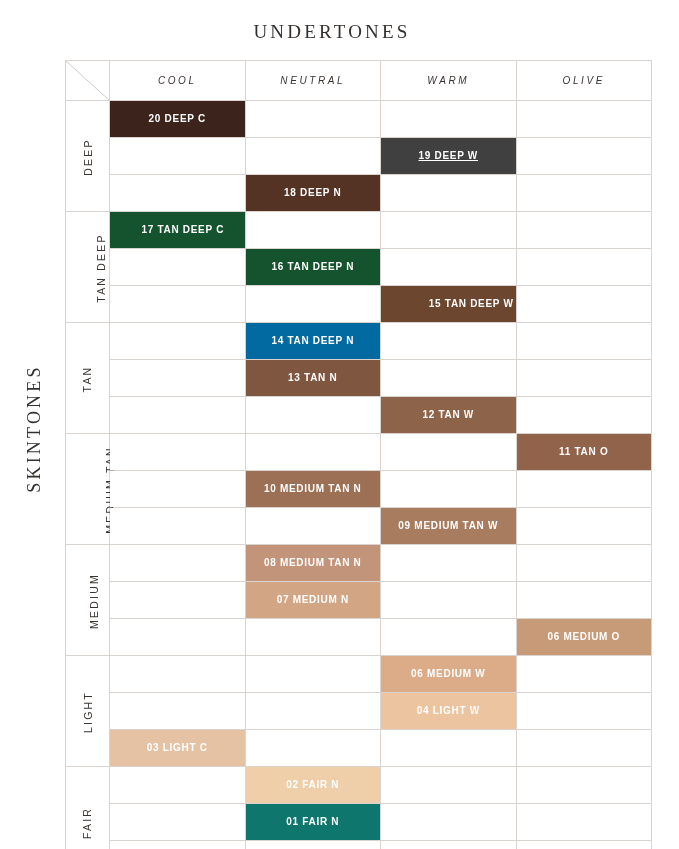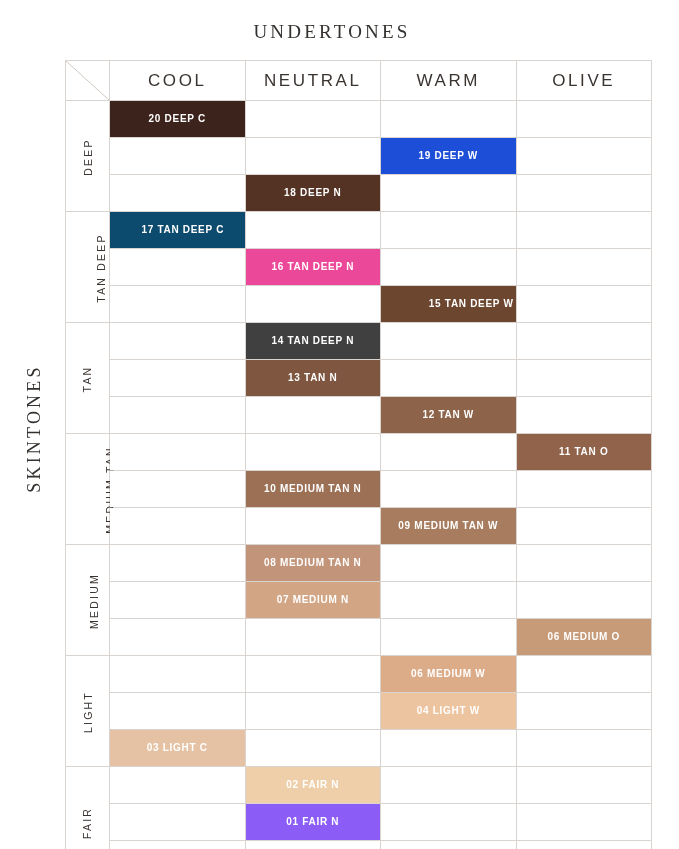--- a/index.html
+++ b/index.html
@@ -77,27 +77,28 @@
     background: #ffffff;
   }
   td.corner .diag {
     position: absolute;
     left: 0; top: 0; width: 100%; height: 100%;
   }
 
   
   th.col-head {
     height: 39px;
-    font-size: 17px;
+    font-size: 10px;
     font-weight: normal;
     letter-spacing: 2.6px;
     color: #3a3431;
     text-align: center;
     background: #ffffff;
     font-family: "Liberation Sans", sans-serif;
+    font-style: italic;
   }
 
   
   td.row-head {
     width: 43px;
     background: #ffffff;
     text-align: center;
     vertical-align: middle;
     position: relative;
   }
@@ -159,62 +160,62 @@
             <td class="cell filled light-text" style="background: rgb(60, 36, 28);">
               <span class="lbl">20 DEEP C</span>
             </td>
             <td class="cell"></td>
             <td class="cell"></td>
             <td class="cell"></td>
           </tr>
           <tr>
             <td class="cell"></td>
             <td class="cell"></td>
-            <td class="cell filled light-text" style="background: #1d4ed8;">
+            <td class="cell filled light-text" style="background: #404040; text-decoration: underline;">
               <span class="lbl">19 DEEP W</span>
             </td>
             <td class="cell"></td>
           </tr>
           <tr>
             <td class="cell"></td>
             <td class="cell filled light-text" style="background: rgb(84, 51, 36);">
               <span class="lbl">18 DEEP N</span>
             </td>
             <td class="cell"></td>
             <td class="cell"></td>
           </tr>
           <tr>
             <td class="row-head" rowspan="3"><span>TAN DEEP</span></td>
-            <td class="cell filled light-text" style="background: #0c4a6e; padding-left: 11px;">
+            <td class="cell filled light-text" style="background: #14532d; padding-left: 11px;">
               <span class="lbl">17 TAN DEEP C</span>
             </td>
             <td class="cell"></td>
             <td class="cell"></td>
             <td class="cell"></td>
           </tr>
           <tr>
             <td class="cell"></td>
-            <td class="cell filled light-text" style="background: #ec4899;">
+            <td class="cell filled light-text" style="background: #14532d;">
               <span class="lbl">16 TAN DEEP N</span>
             </td>
             <td class="cell"></td>
             <td class="cell"></td>
           </tr>
           <tr>
             <td class="cell"></td>
             <td class="cell"></td>
             <td class="cell filled light-text" style="background: rgb(109, 70, 48); padding-left: 46px;">
               <span class="lbl">15 TAN DEEP W</span>
             </td>
             <td class="cell"></td>
           </tr>
           <tr>
             <td class="row-head" rowspan="3"><span>TAN</span></td>
             <td class="cell"></td>
-            <td class="cell filled light-text" style="background: #404040; margin-left: 28px;">
+            <td class="cell filled light-text" style="background: #0369a1; margin-left: 28px;">
               <span class="lbl">14 TAN DEEP N</span>
             </td>
             <td class="cell"></td>
             <td class="cell"></td>
           </tr>
           <tr>
             <td class="cell"></td>
             <td class="cell filled light-text" style="background: rgb(127, 86, 64);">
               <span class="lbl">13 TAN N</span>
             </td>
@@ -308,21 +309,21 @@
             <td class="row-head" rowspan="3"><span>FAIR</span></td>
             <td class="cell"></td>
             <td class="cell filled light-text" style="background: rgb(239, 207, 170);">
               <span class="lbl">02 FAIR N</span>
             </td>
             <td class="cell"></td>
             <td class="cell"></td>
           </tr>
           <tr>
             <td class="cell"></td>
-            <td class="cell filled light-text" style="background: #8b5cf6;">
+            <td class="cell filled light-text" style="background: #0f766e;">
               <span class="lbl">01 FAIR N</span>
             </td>
             <td class="cell"></td>
             <td class="cell"></td>
           </tr>
           <tr>
             <td class="cell"></td>
             <td class="cell"></td>
             <td class="cell"></td>
             <td class="cell"></td>

